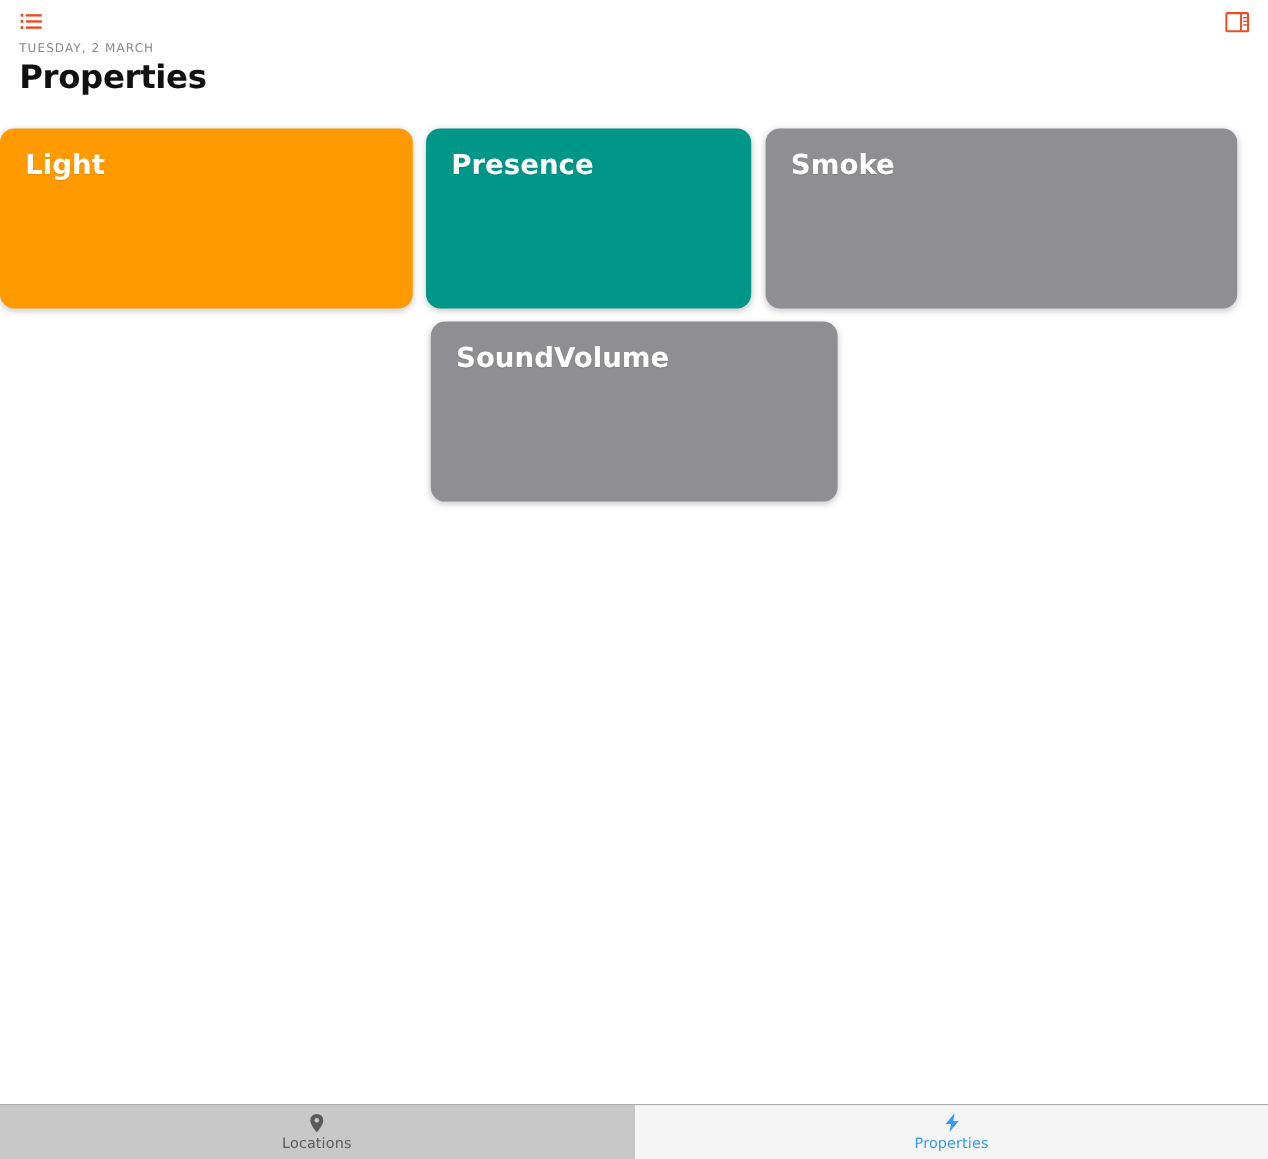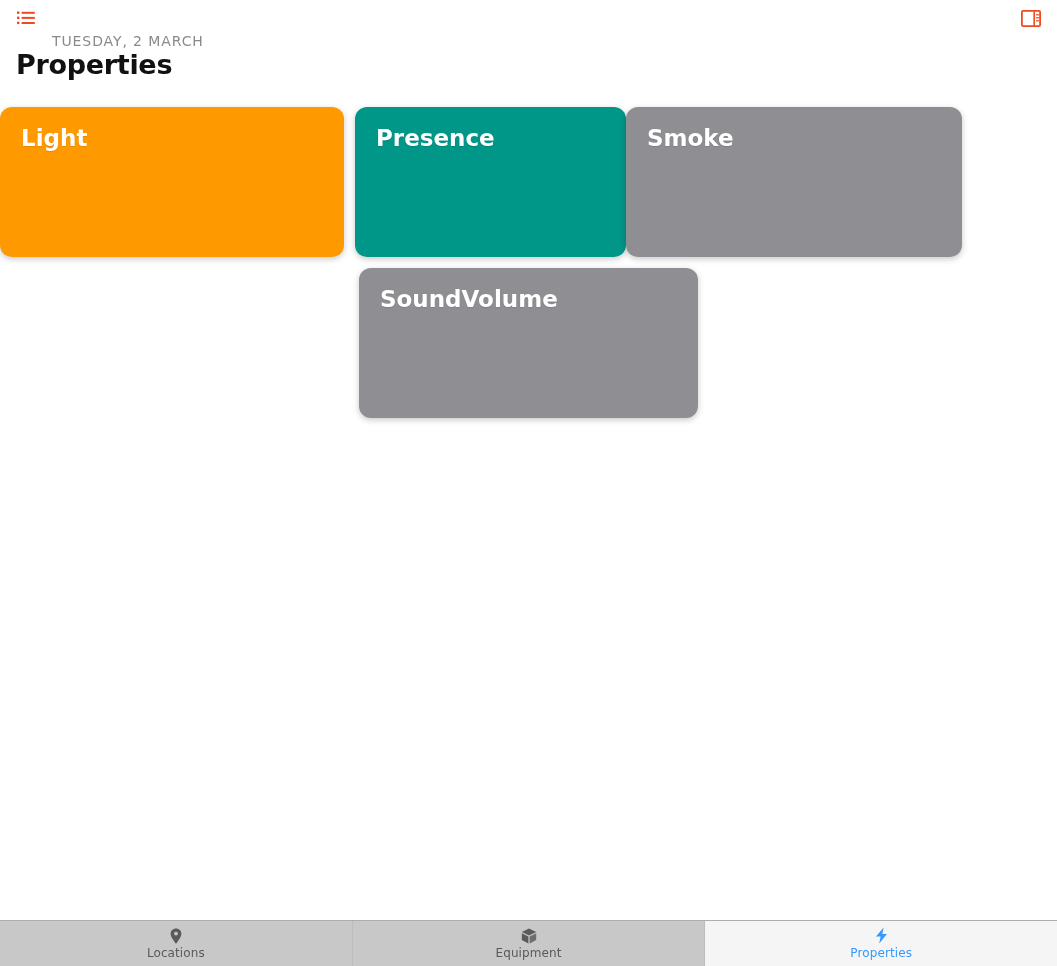--- a/index.html
+++ b/index.html
@@ -21,22 +21,22 @@
   .icon-btn {
     display: flex; align-items: center; justify-content: center;
     width: 24px; height: 22px; cursor: pointer;
   }
   .list-icon { display: block; }
   .panel-icon { display: block; }
 
   
   .header { position: absolute; top: 34px; left: 16px; }
   .header .date {
-    font-size: 14px; letter-spacing: 0.9px; color: #8a8a8a;
-    text-transform: uppercase; font-weight: 400; line-height: 14px; margin-left: 36px;
+    font-size: 10px; letter-spacing: 0.9px; color: #8a8a8a;
+    text-transform: uppercase; font-weight: 400; line-height: 14px;
   }
   .header .title {
     font-size: 27px; font-weight: 700; color: #111111;
     line-height: 32px; letter-spacing: -0.3px; margin-top: 1px;
   }
 
   
   .grid { position: absolute; top: 107px; left: 0; width: 1057px; }
   .row { display: flex; }
   .row-1 { justify-content: flex-start; align-items: center; }
@@ -52,21 +52,21 @@
   }
   .card-title {
     position: absolute; top: 17px; left: 21px;
     font-size: 23px; font-weight: 700; color: #ffffff;
     letter-spacing: 0px; line-height: 28px;
     text-shadow: 0 1px 1px rgba(0,0,0,0.10);
   }
 
   .w-first  { width: 344px; margin-left: 0;  }
   .w-mid    { width: 271px; margin-left: 11px; }
-  .w-last   { width: 336px; margin-left: 0; }
+  .w-last   { width: 393px; margin-left: 12px; }
   .w-r2a    { width: 339px; text-decoration: underline; }
   .w-r2b    { width: 339px; margin-left: 11px; }
 
   
   .bottomnav {
     position: absolute; bottom: 0; left: 0; width: 1057px; height: 46px;
     display: flex; border-top: 1px solid #adadad;
     background: #c8c8c8;
   }
   .navtab {
@@ -143,30 +143,20 @@
     <div class="navtab">
       <span class="nav-icon">
         <svg width="12" height="16" viewBox="0 0 12 16">
           <path d="M6 0.4 C2.9 0.4 0.6 2.7 0.6 5.7 C0.6 9.5 6 15.6 6 15.6 C6 15.6 11.4 9.5 11.4 5.7 C11.4 2.7 9.1 0.4 6 0.4 Z" fill="#5a5a5a"></path>
           <circle cx="6" cy="5.6" r="1.9" fill="#c8c8c8"></circle>
         </svg>
       </span>
       <span class="nav-label">Locations</span>
     </div>
 
-    <div class="navtab">
-      <span class="nav-icon">
-        <svg width="16" height="16" viewBox="0 0 16 16">
-          <path d="M8 0.6 L15.2 4.0 L8 7.4 L0.8 4.0 Z" fill="#5a5a5a"></path>
-          <path d="M0.8 5.2 L7.4 8.4 L7.4 15.4 L0.8 12.1 Z" fill="#5a5a5a"></path>
-          <path d="M15.2 5.2 L8.6 8.4 L8.6 15.4 L15.2 12.1 Z" fill="#6e6e6e"></path>
-        </svg>
-      </span>
-      <span class="nav-label">Equipment</span>
-    </div>
 
     <div class="navtab active">
       <span class="nav-icon">
         <svg width="13" height="17" viewBox="0 0 13 17">
           <path d="M8.6 0.4 L1.0 9.6 L5.6 9.6 L4.2 16.6 L11.9 7.1 L7.3 7.1 Z" fill="#3399ff"></path>
         </svg>
       </span>
       <span class="nav-label">Properties</span>
     </div>
 

